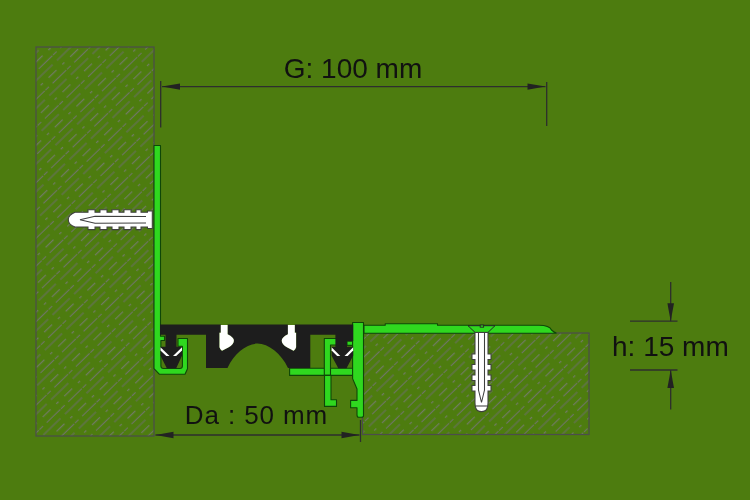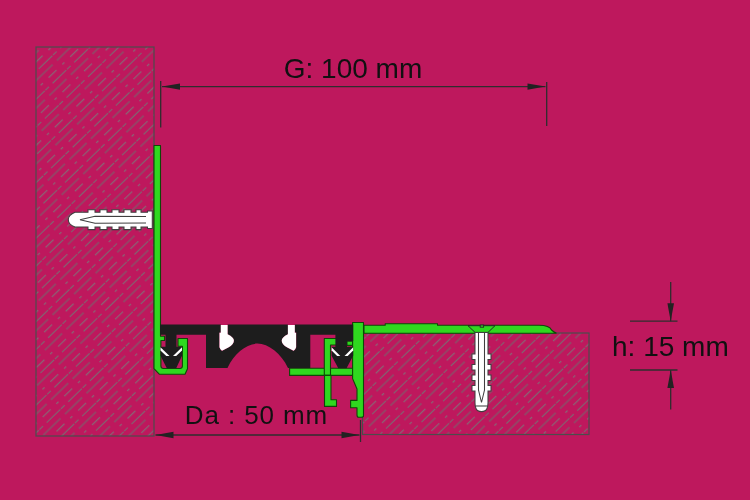--- a/index.html
+++ b/index.html
@@ -1,16 +1,16 @@
 <!DOCTYPE html>
 <html><head>
 <meta charset="utf-8">
 <style>
   html,body{margin:0;padding:0;background:#ffffff;}
-  #c{width:750px;height:500px;position:relative;overflow:hidden;background:#be185d;}
+  #c{width:750px;height:500px;position:relative;overflow:hidden;background:#4d7c0f;}
   svg{display:block;}
   text{font-family:"Liberation Sans", sans-serif; fill:#111;}
 </style>
 </head>
 <body>
 <div id="c">
 <svg width="750" height="500" viewBox="0 0 750 500">
   <defs>
     <pattern id="hatch" width="30" height="20" patternUnits="userSpaceOnUse" patternTransform="rotate(-44 0 0)">
       <line x1="-3" y1="3" x2="33" y2="3" stroke="#6d6d6d" stroke-width="0.95" stroke-dasharray="26 6"></line>

